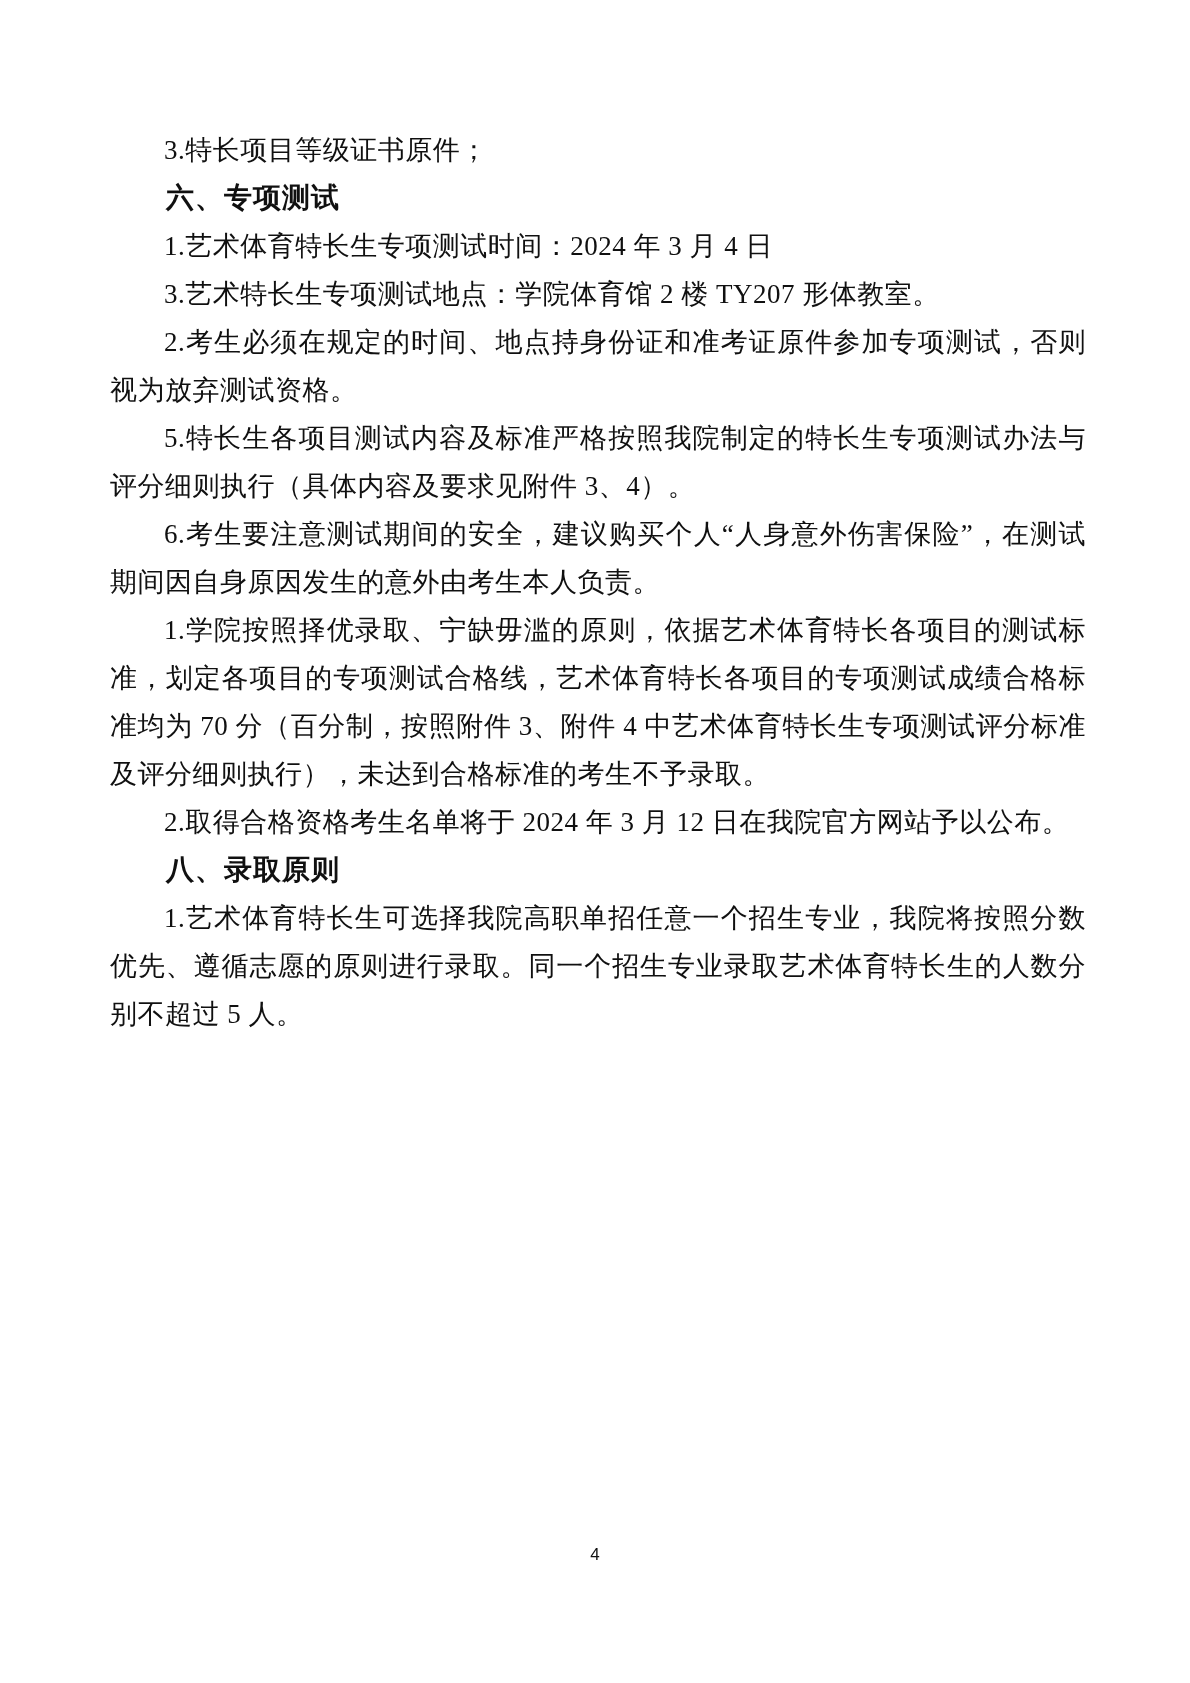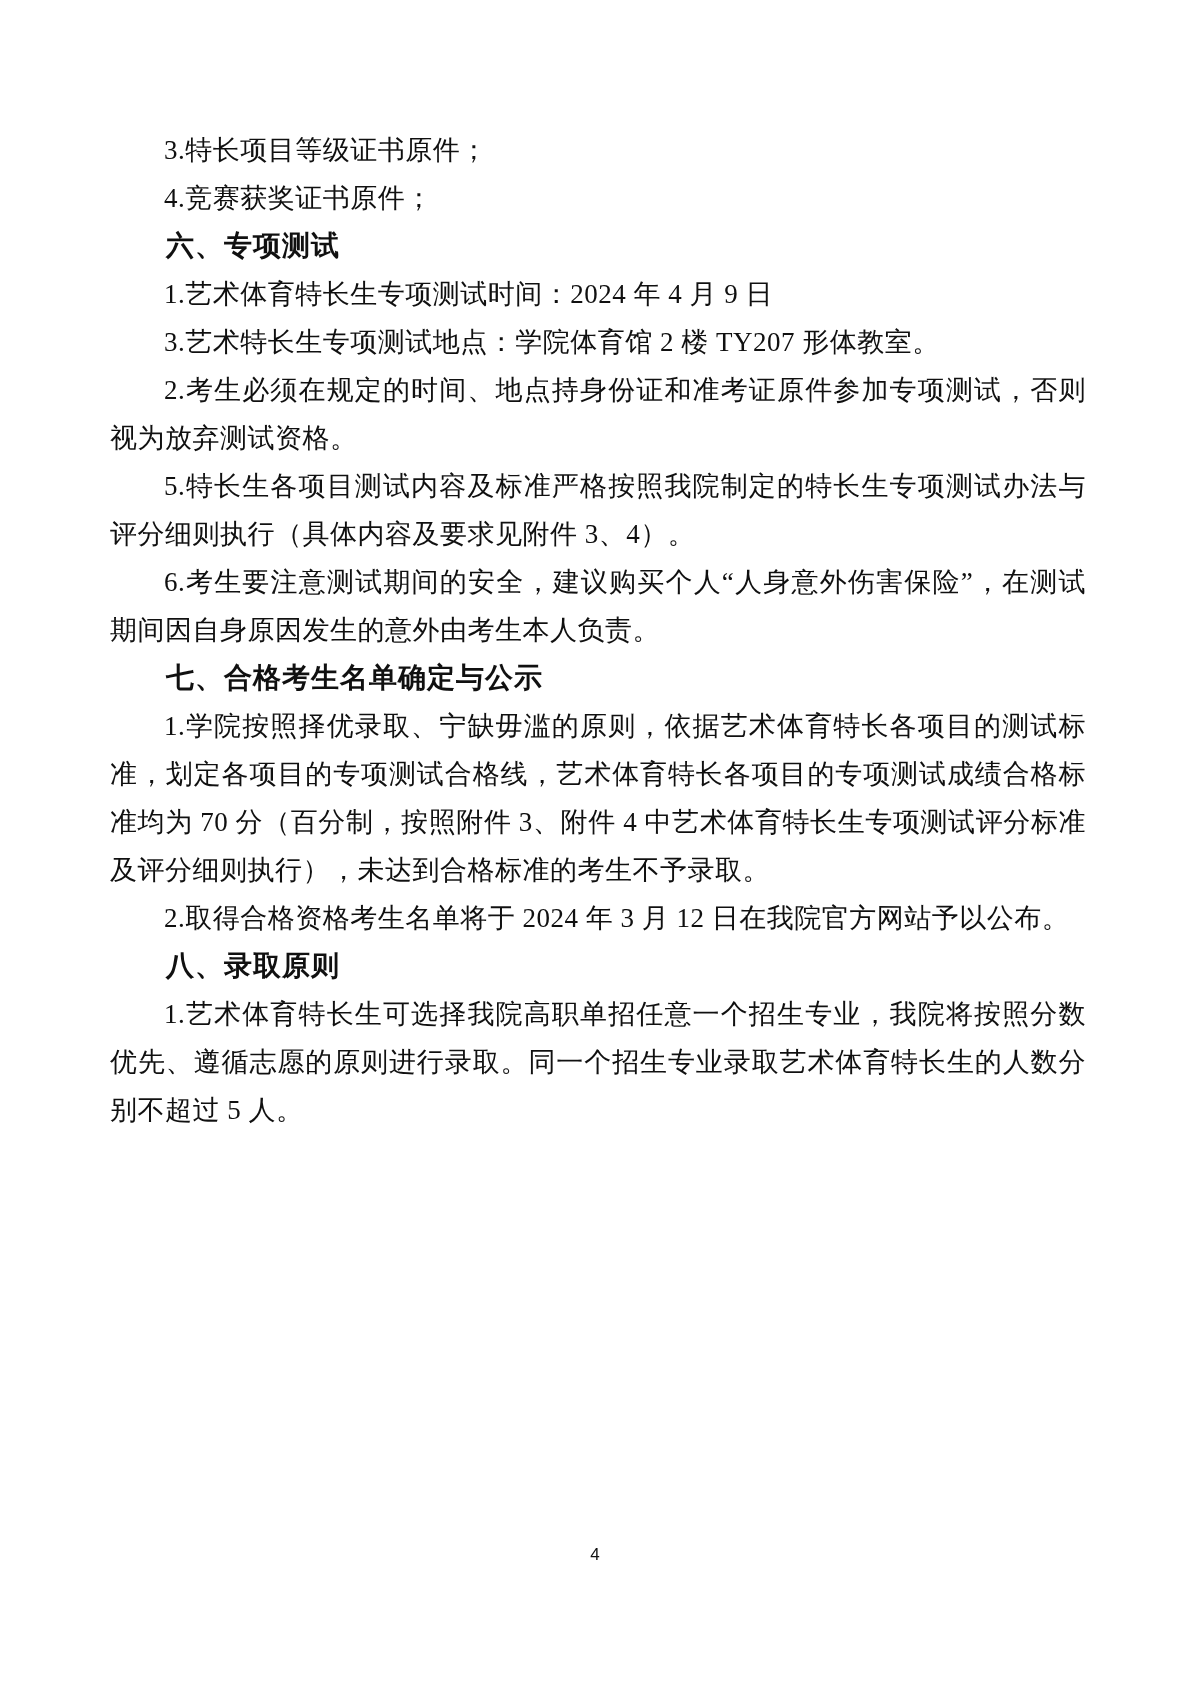--- a/index.html
+++ b/index.html
@@ -49,30 +49,28 @@
     color: #111111;
   }
 </style>
 </head>
 <body>
 
 <div class="page">
   <main class="content">
 
     <p class="para">3.特长项目等级证书原件；</p>
-    <p class="para">4.竞赛获奖证书原件；</p>
 
     <h2 class="heading">六、专项测试</h2>
-    <p class="para">1.艺术体育特长生专项测试时间：2024 年 4 月 9 日</p>
+    <p class="para">1.艺术体育特长生专项测试时间：2024 年 3 月 4 日</p>
     <p class="para">3.艺术特长生专项测试地点：学院体育馆 2 楼 TY207 形体教室。</p>
     <p class="para">2.考生必须在规定的时间、地点持身份证和准考证原件参加专项测试，否则视为放弃测试资格。</p>
     <p class="para">5.特长生各项目测试内容及标准严格按照我院制定的特长生专项测试办法与评分细则执行（具体内容及要求见附件 3、4）。</p>
     <p class="para">6.考生要注意测试期间的安全，建议购买个人“人身意外伤害保险”，在测试期间因自身原因发生的意外由考生本人负责。</p>
 
-    <h2 class="heading">七、合格考生名单确定与公示</h2>
     <p class="para">1.学院按照择优录取、宁缺毋滥的原则，依据艺术体育特长各项目的测试标准，划定各项目的专项测试合格线，艺术体育特长各项目的专项测试成绩合格标准均为 70 分（百分制，按照附件 3、附件 4 中艺术体育特长生专项测试评分标准及评分细则执行），未达到合格标准的考生不予录取。</p>
     <p class="para">2.取得合格资格考生名单将于 2024 年 3 月 12 日在我院官方网站予以公布。</p>
 
     <h2 class="heading">八、录取原则</h2>
     <p class="para">1.艺术体育特长生可选择我院高职单招任意一个招生专业，我院将按照分数优先、遵循志愿的原则进行录取。同一个招生专业录取艺术体育特长生的人数分别不超过 5 人。</p>
 
   </main>
 
   <footer class="page-footer">
     <span class="page-number">4</span>

